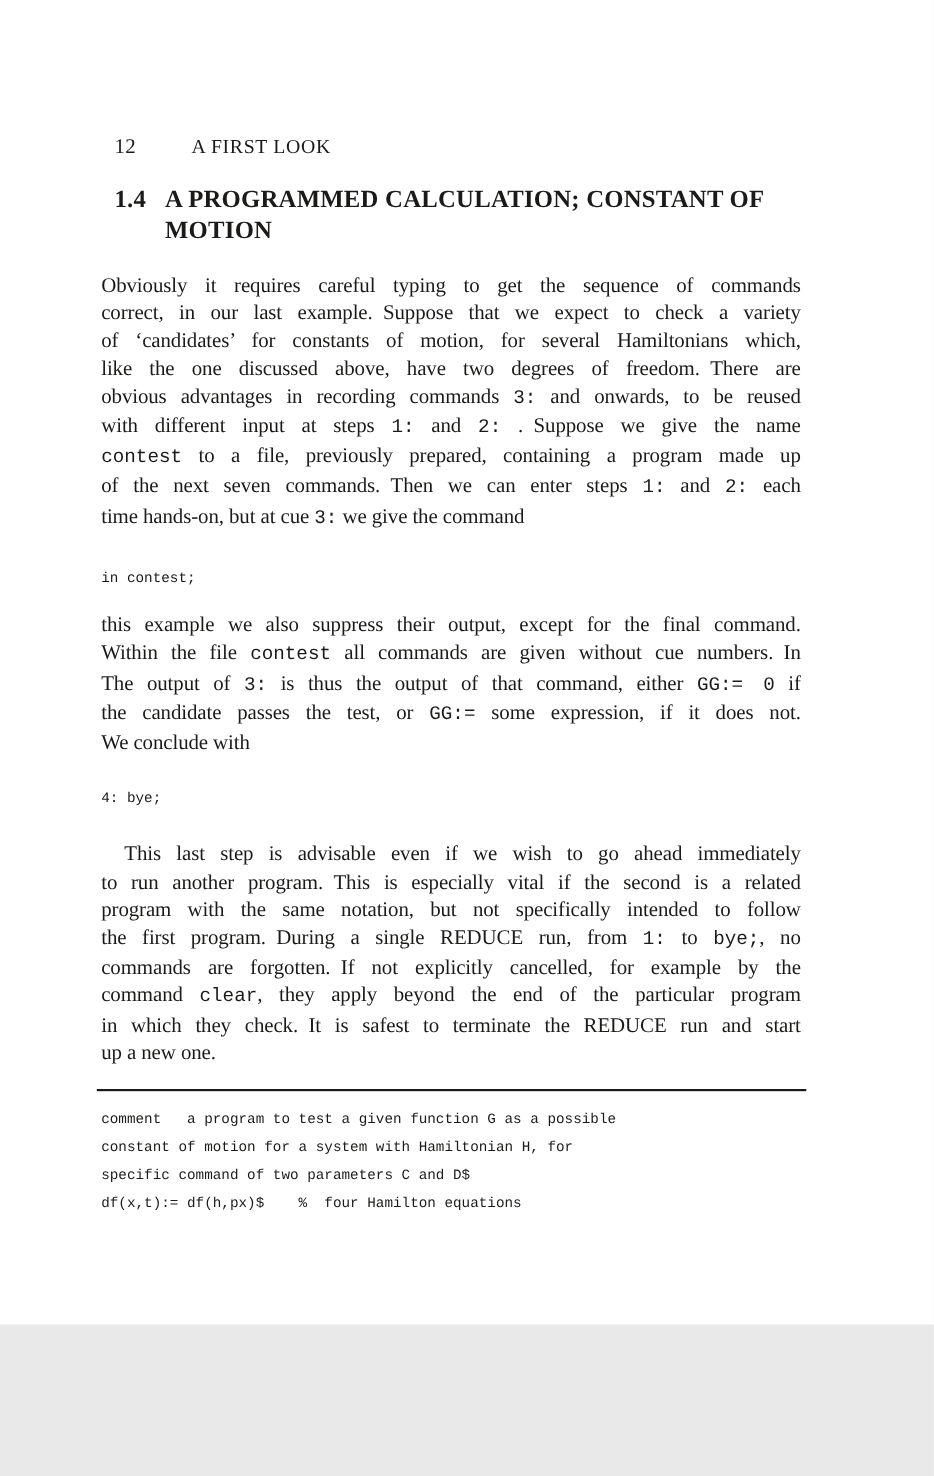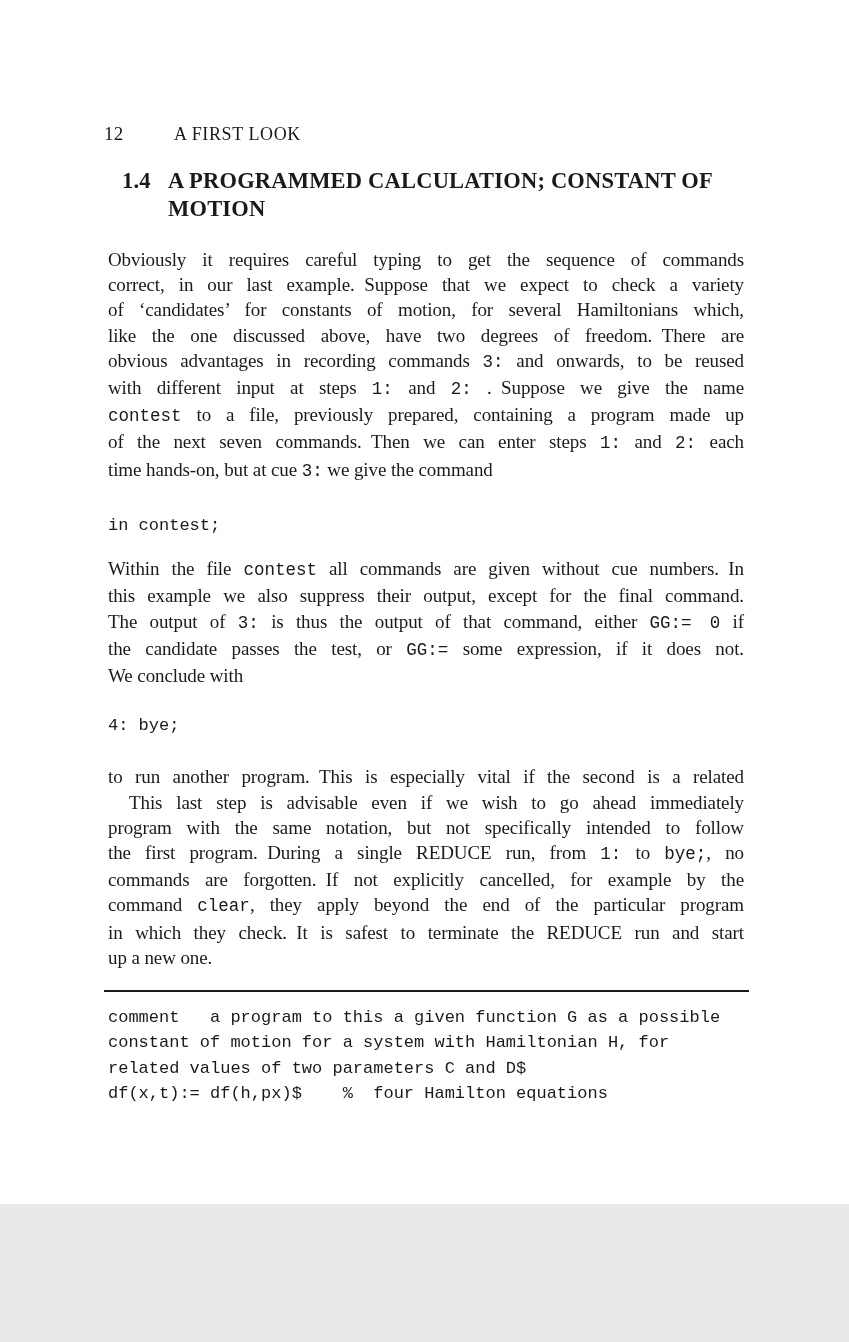--- a/index.html
+++ b/index.html
@@ -32,39 +32,39 @@
     display:inline-block;
     width:70px;
   }
   .running-head .runtitle{
     font-size:18px;
     letter-spacing:.6px;
   }
   
   .section-heading{
     position:absolute;
-    left:122px; top:167px;
+    left:104px; top:167px;
     width:650px;
     margin:0;
     display:flex;
     font-size:22.5px;
     font-weight:bold;
     line-height:28px;
     letter-spacing:.2px;
   }
   .section-heading .secnum{
     flex:0 0 46px;
   }
   .section-heading .sectitle{
     flex:1;
   }
   
   .text-column{
     position:absolute;
-    left:108px; top:247px;
+    left:92px; top:247px;
     width:636px;
     font-size:19px;
     line-height:25.2px;
     letter-spacing:-0.1px;
   }
   .para{margin:0;}
   .tl{
     text-align:justify;
     text-align-last:justify;
     white-space:normal;
@@ -76,21 +76,21 @@
     text-indent:21px;
   }
   .mono{
     font-family:"Liberation Mono", monospace;
     font-size:17.5px;
     letter-spacing:0;
   }
   .codeblock{margin:0;}
   .codeline{
     font-family:"Liberation Mono", monospace;
-    font-size:17px;
+    font-size:13px;
     line-height:25.3px;
     white-space:pre;
     letter-spacing:0;
   }
   .rule{
     height:2px;
     background:var(--ink);
     margin-left:-4px;
     width:645px;
   }
@@ -129,41 +129,41 @@
         <div class="tl">obvious advantages in recording commands <span class="mono">3:</span> and onwards, to be reused</div>
         <div class="tl">with different input at steps <span class="mono">1:</span> and <span class="mono">2:</span> . Suppose we give the name</div>
         <div class="tl"><span class="mono">contest</span> to a file, previously prepared, containing a program made up</div>
         <div class="tl">of the next seven commands. Then we can enter steps <span class="mono">1:</span> and <span class="mono">2:</span> each</div>
         <div class="tl last">time hands-on, but at cue <span class="mono">3:</span> we give the command</div>
       </div>
       <div class="codeblock">
         <div class="codeline">in contest;</div>
       </div>
       <div class="para">
+        <div class="tl">this example we also suppress their output, except for the final command.</div>
         <div class="tl">Within the file <span class="mono">contest</span> all commands are given without cue numbers. In</div>
-        <div class="tl">this example we also suppress their output, except for the final command.</div>
         <div class="tl">The output of <span class="mono">3:</span> is thus the output of that command, either <span class="mono">GG:= 0</span> if</div>
         <div class="tl">the candidate passes the test, or <span class="mono">GG:=</span> some expression, if it does not.</div>
         <div class="tl last">We conclude with</div>
       </div>
       <div class="codeblock">
         <div class="codeline">4: bye;</div>
       </div>
       <div class="para">
+        <div class="tl indent">This last step is advisable even if we wish to go ahead immediately</div>
         <div class="tl">to run another program. This is especially vital if the second is a related</div>
-        <div class="tl indent">This last step is advisable even if we wish to go ahead immediately</div>
         <div class="tl">program with the same notation, but not specifically intended to follow</div>
         <div class="tl">the first program. During a single REDUCE run, from <span class="mono">1:</span> to <span class="mono">bye;</span>, no</div>
         <div class="tl">commands are forgotten. If not explicitly cancelled, for example by the</div>
         <div class="tl">command <span class="mono">clear</span>, they apply beyond the end of the particular program</div>
         <div class="tl">in which they check. It is safest to terminate the REDUCE run and start</div>
         <div class="tl last">up a new one.</div>
       </div>
       <div class="rule"></div>
       <div class="codeblock">
-        <div class="codeline">comment   a program to this a given function G as a possible</div>
+        <div class="codeline">comment   a program to test a given function G as a possible</div>
         <div class="codeline">constant of motion for a system with Hamiltonian H, for</div>
-        <div class="codeline">related values of two parameters C and D$</div>
+        <div class="codeline">specific command of two parameters C and D$</div>
         <div class="codeline">df(x,t):= df(h,px)$    %  four Hamilton equations</div>
       </div>
     </main>
 
 </div>
 
 </body></html>

